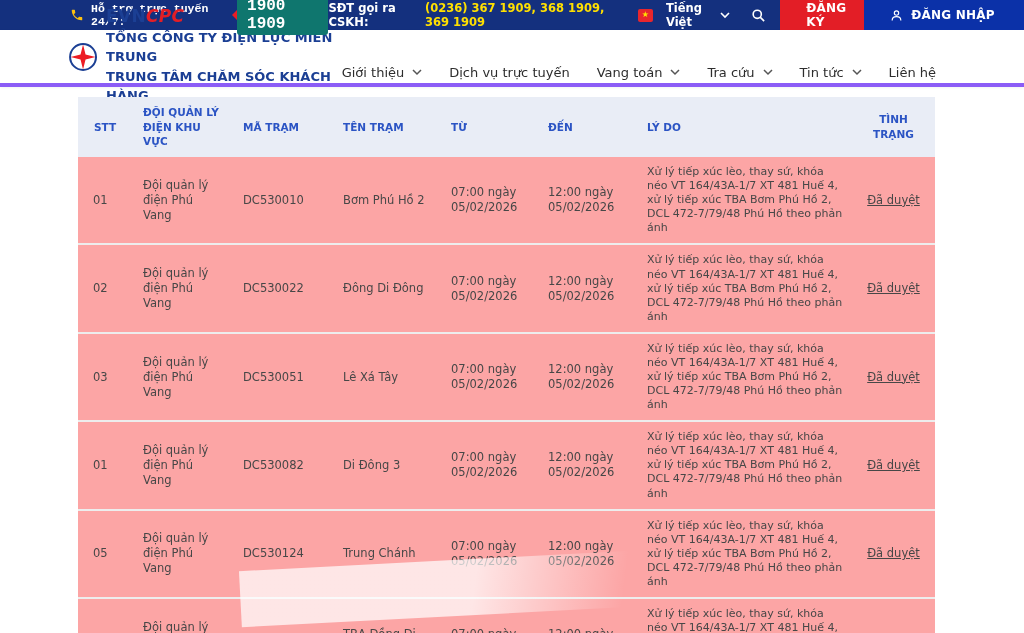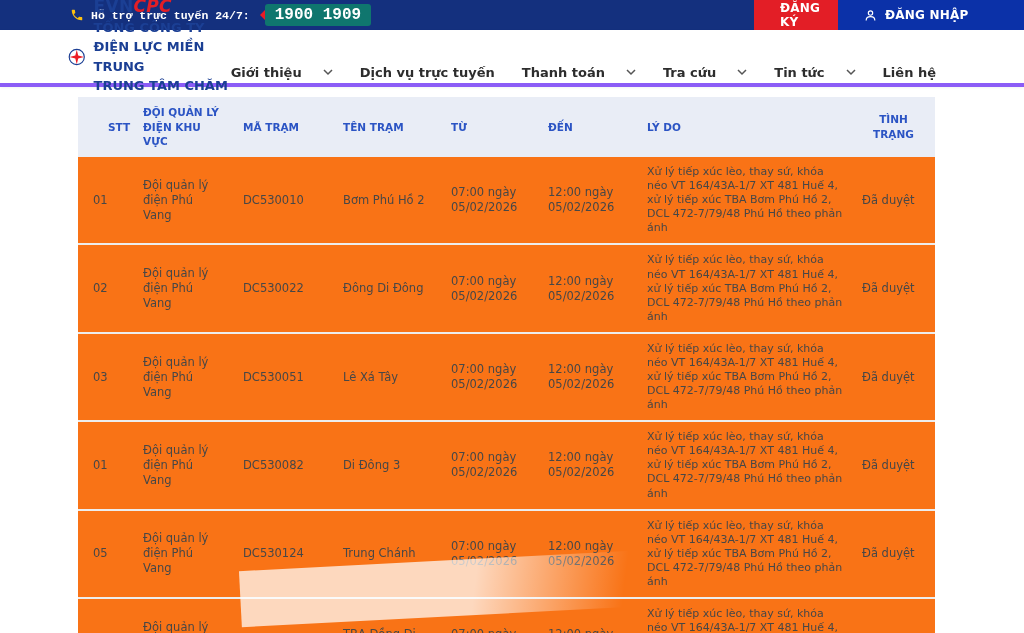--- a/index.html
+++ b/index.html
@@ -32,37 +32,37 @@
   
   .header { height:57px; background:#fff; display:flex; align-items:center;
     border-bottom:4px solid #8b5cf6; box-shadow:0 1px 3px rgba(0,0,0,.06); }
   .brand { display:flex; align-items:center; gap:8px; margin-left:68px; }
   .logo-mark { width:36px; height:36px; }
   .brand-text .brand-line1 { font-size:17px; line-height:1; letter-spacing:.3px; }
   .brand-evn { color:#1b3f94; font-weight:bold; }
   .brand-cpc { color:#e31e26; font-weight:bold; font-style:italic; }
   .brand-tag { font-size:13px; color:#1b3f94; font-weight:bold; margin-top:3px; line-height:1.5; }
   .nav { margin-left:auto; margin-right:88px; display:flex; align-items:center; gap:27px; }
-  .nav-item { display:flex; align-items:center; gap:21px; font-size:13px; font-weight:bold;
+  .nav-item { display:flex; align-items:center; gap:8px; font-size:13px; font-weight:normal;
     color:#2d2d2d; cursor:pointer; white-space:nowrap;margin-top:32px; }
   .nav-item .chev svg polyline { stroke:#555; }
 
   
   .content { position:relative; padding:10px 0 0 78px; }
   table { border-collapse:collapse; table-layout:fixed; width:857px; }
   thead th { background:#e9edf6; color:#2b54c4; font-size:10.5px; font-weight:bold;
     text-align:left; text-transform:uppercase; padding:8px 10px; height:44px;
     vertical-align:middle; line-height:1.4; }
-  thead th:first-child { padding-left:30px; }
+  thead th:first-child { padding-left:16px; }
   thead th.c-status { text-align:center; }
   tbody td { font-size:11.5px; color:#474747; padding:8px 10px; height:62px;
-    vertical-align:middle; line-height:1.3; background:#f97316; }
+    vertical-align:middle; line-height:1.3; background:#fca5a5; }
   tbody td:first-child { padding-left:15px; }
   tbody tr + tr td { border-top:2px solid #ededed; }
-  td.c-status { text-align:left; }
+  td.c-status { text-align:center;text-decoration:underline; }
   td.c-reason { font-size:11px; line-height:1.28; padding-right:6px; }
   col.c-stt{width:55px} col.c-team{width:100px} col.c-code{width:100px}
   col.c-name{width:108px} col.c-from{width:97px} col.c-to{width:99px}
   col.c-reason{width:215px} col.c-status{width:83px}
 
   .watermark { position:absolute; left:240px; top:468px; width:620px; height:56px;
     pointer-events:none;
     background:linear-gradient(100deg, rgba(255,255,255,.72) 0%, rgba(255,255,255,.72) 38%,
       rgba(255,255,255,0) 62%); transform:rotate(-3deg); }
 </style>
@@ -73,20 +73,39 @@
   <div class="topbar-left">
     <span class="phone-ic">
       <svg viewBox="0 0 24 24" width="14" height="14" fill="#ffc20e">
         <path d="M6.6 10.8c1.4 2.8 3.8 5.1 6.6 6.6l2.2-2.2c.3-.3.7-.4 1-.2 1.1.4 2.4.6 3.6.6.6 0 1 .4 1 1V20c0 .6-.4 1-1 1C10.6 21 3 13.4 3 4c0-.6.4-1 1-1h3.5c.6 0 1 .4 1 1 0 1.2.2 2.5.6 3.6.1.3 0 .7-.2 1l-2.3 2.2z"></path>
       </svg>
     </span>
     <span>Hỗ trợ trực tuyến 24/7:</span>
     <span class="hotline-badge">1900 1909</span>
   </div>
   <div class="topbar-right">
+    <div class="grp">
+      <span>SĐT gọi ra CSKH:</span>
+      <span class="cskh-num">(0236) 367 1909, 368 1909, 369 1909</span>
+      <span class="flag">★</span>
+      <span class="lang">
+        <span>Tiếng Việt</span>
+        <span class="chev">
+          <svg width="10" height="7" viewBox="0 0 10 7">
+              <polyline points="1,1 5,5 9,1" fill="none" stroke="#fff" stroke-width="1.6"></polyline>
+            </svg>
+        </span>
+      </span>
+      <span class="search-btn">
+        <svg width="15" height="15" viewBox="0 0 24 24" fill="none" stroke="#fff" stroke-width="2.6">
+          <circle cx="10" cy="10" r="6.5"></circle>
+            <line x1="15" y1="15" x2="21" y2="21"></line>
+        </svg>
+      </span>
+    </div>
     <div class="tb-btn btn-register">
       <svg width="13" height="13" viewBox="0 0 24 24" fill="none" stroke="#fff" stroke-width="2.2">
         <circle cx="12" cy="7.5" r="4"></circle>
           <path d="M4 21c0-4.2 3.6-7 8-7s8 2.8 8 7"></path>
       </svg>
       <span>ĐĂNG KÝ</span>
     </div>
     <div class="tb-btn btn-login">
       <svg width="13" height="13" viewBox="0 0 24 24" fill="none" stroke="#fff" stroke-width="2.2">
         <circle cx="12" cy="7.5" r="4"></circle>
@@ -123,21 +142,21 @@
           </svg>
     </span>
   </div>
 
   <div class="nav-item">
     <span>Dịch vụ trực tuyến</span>
 
   </div>
 
   <div class="nav-item">
-    <span>Thanh toán</span>
+    <span>Vang toán</span>
     <span class="chev">
       <svg width="10" height="7" viewBox="0 0 10 7">
             <polyline points="1,1 5,5 9,1" fill="none" stroke="#555" stroke-width="1.5"></polyline>
           </svg>
     </span>
   </div>
 
   <div class="nav-item">
     <span>Tra cứu</span>
     <span class="chev">

